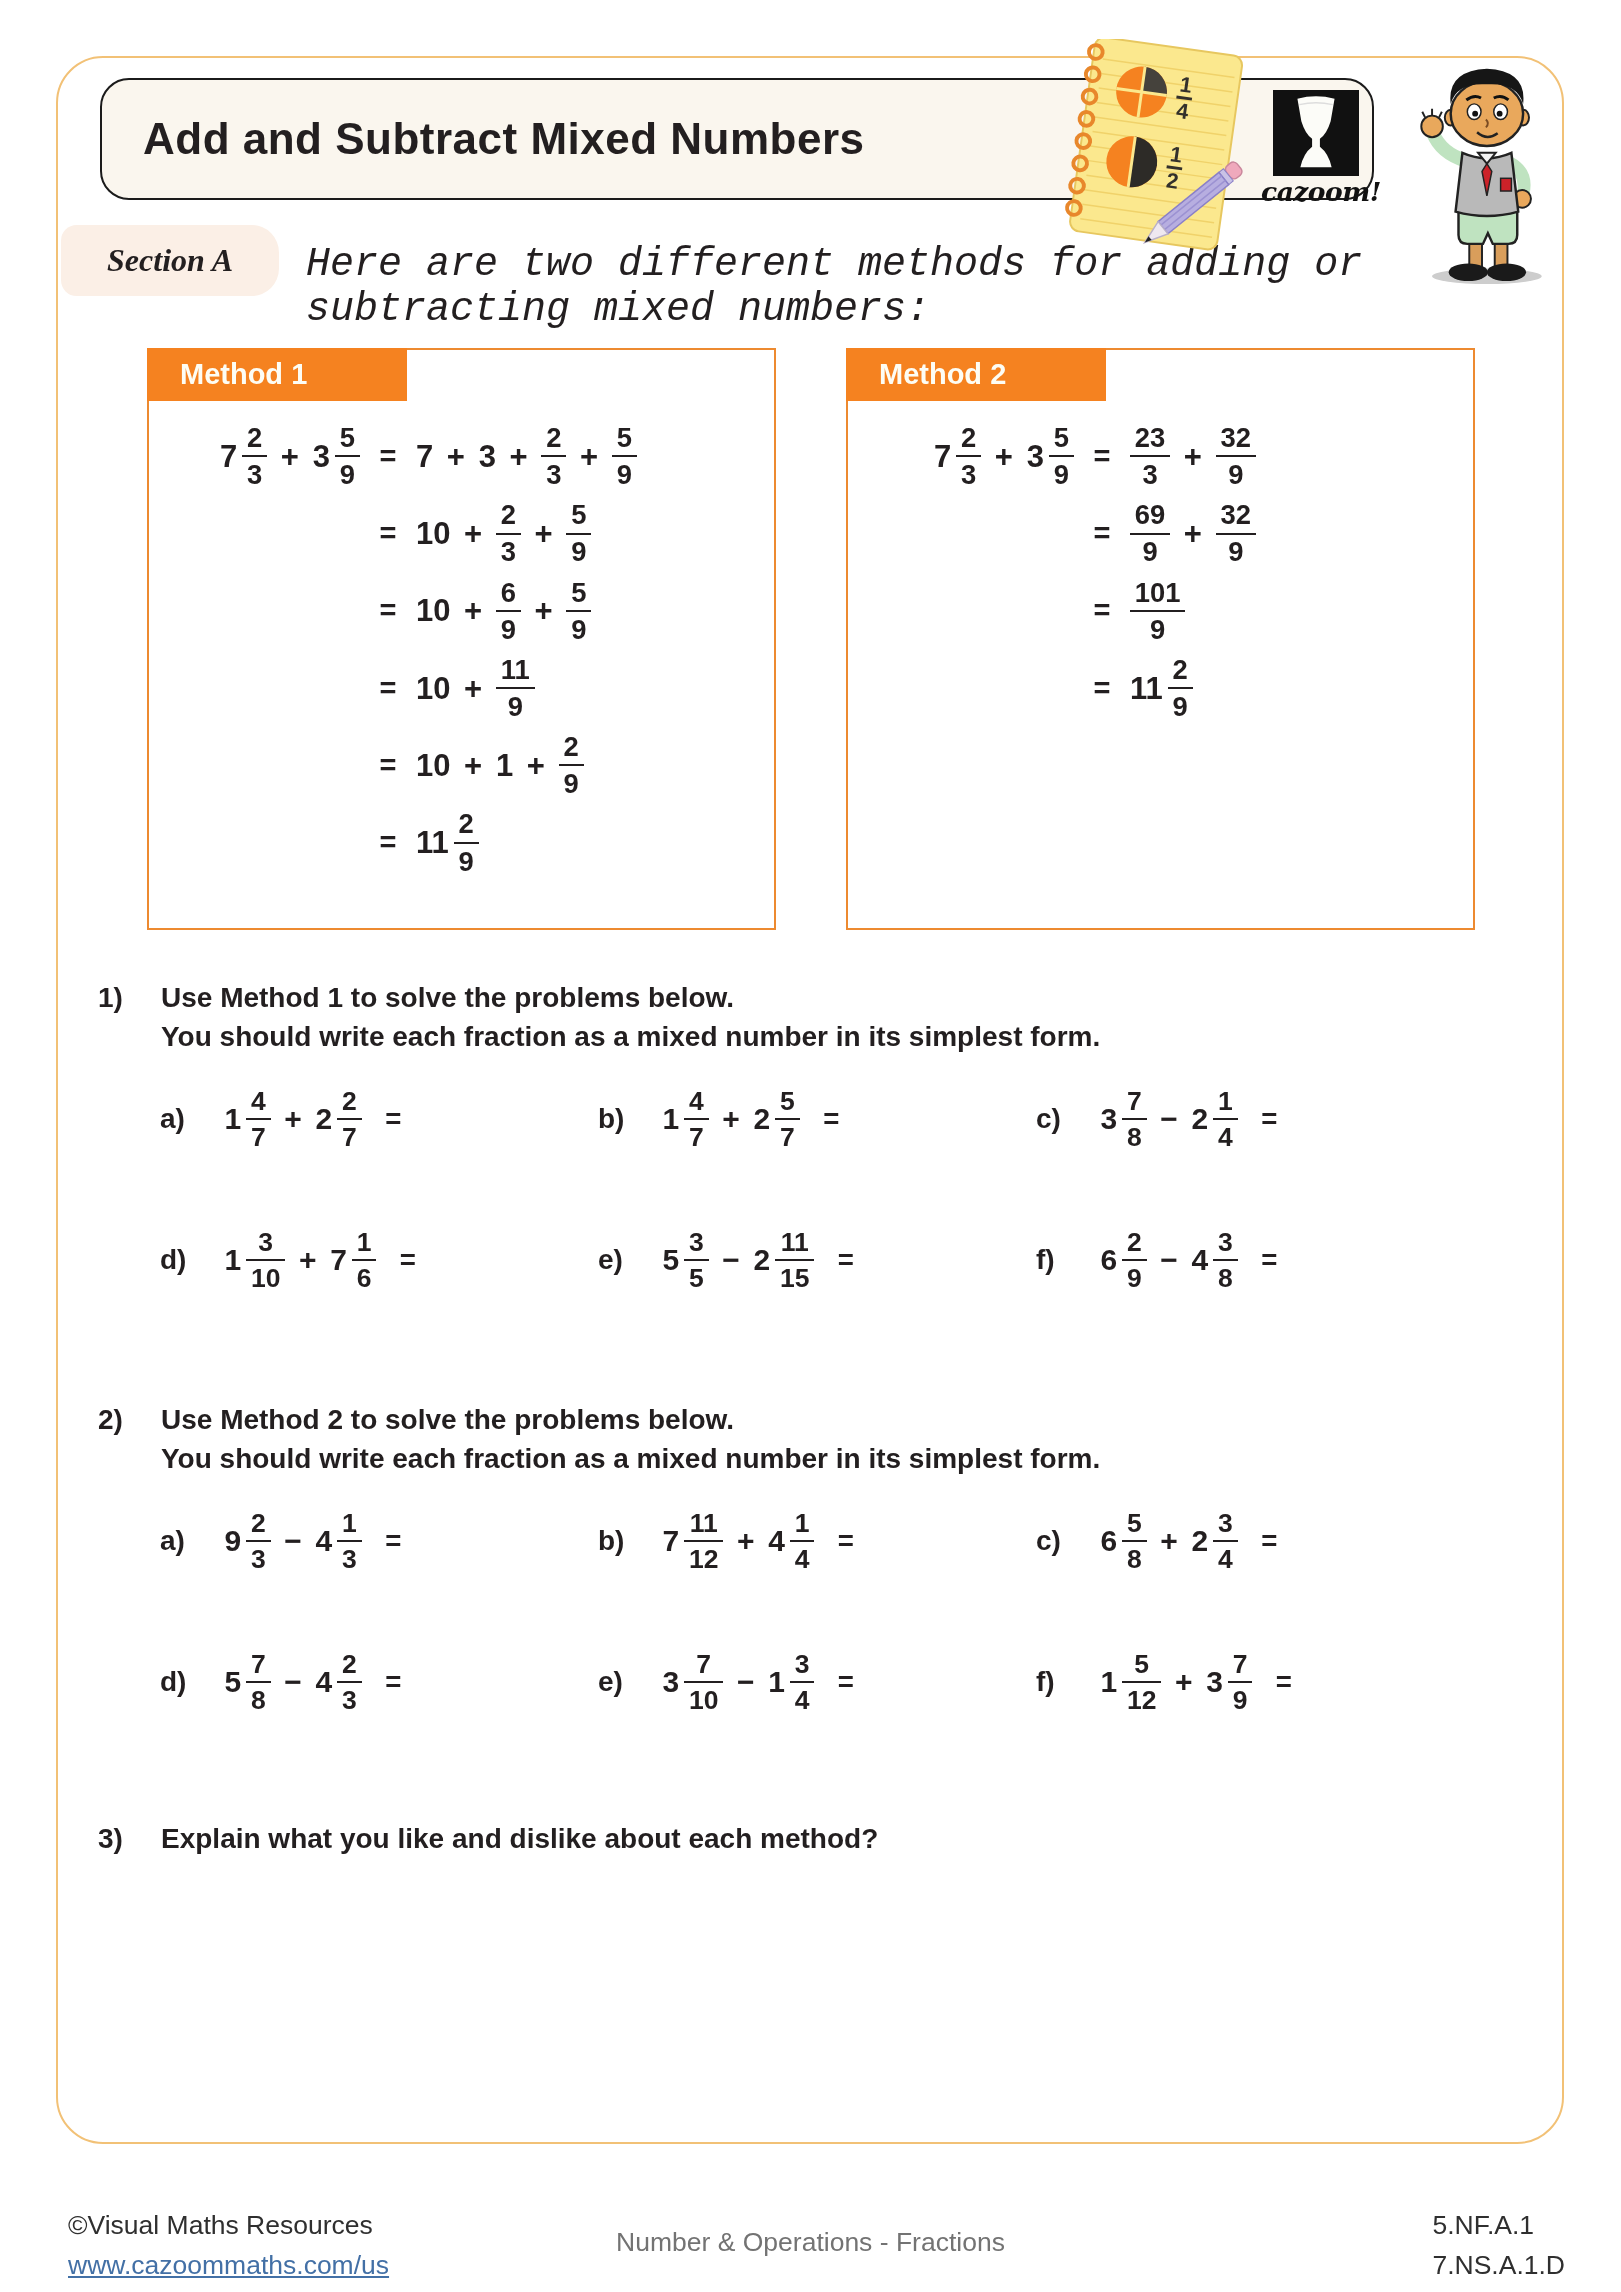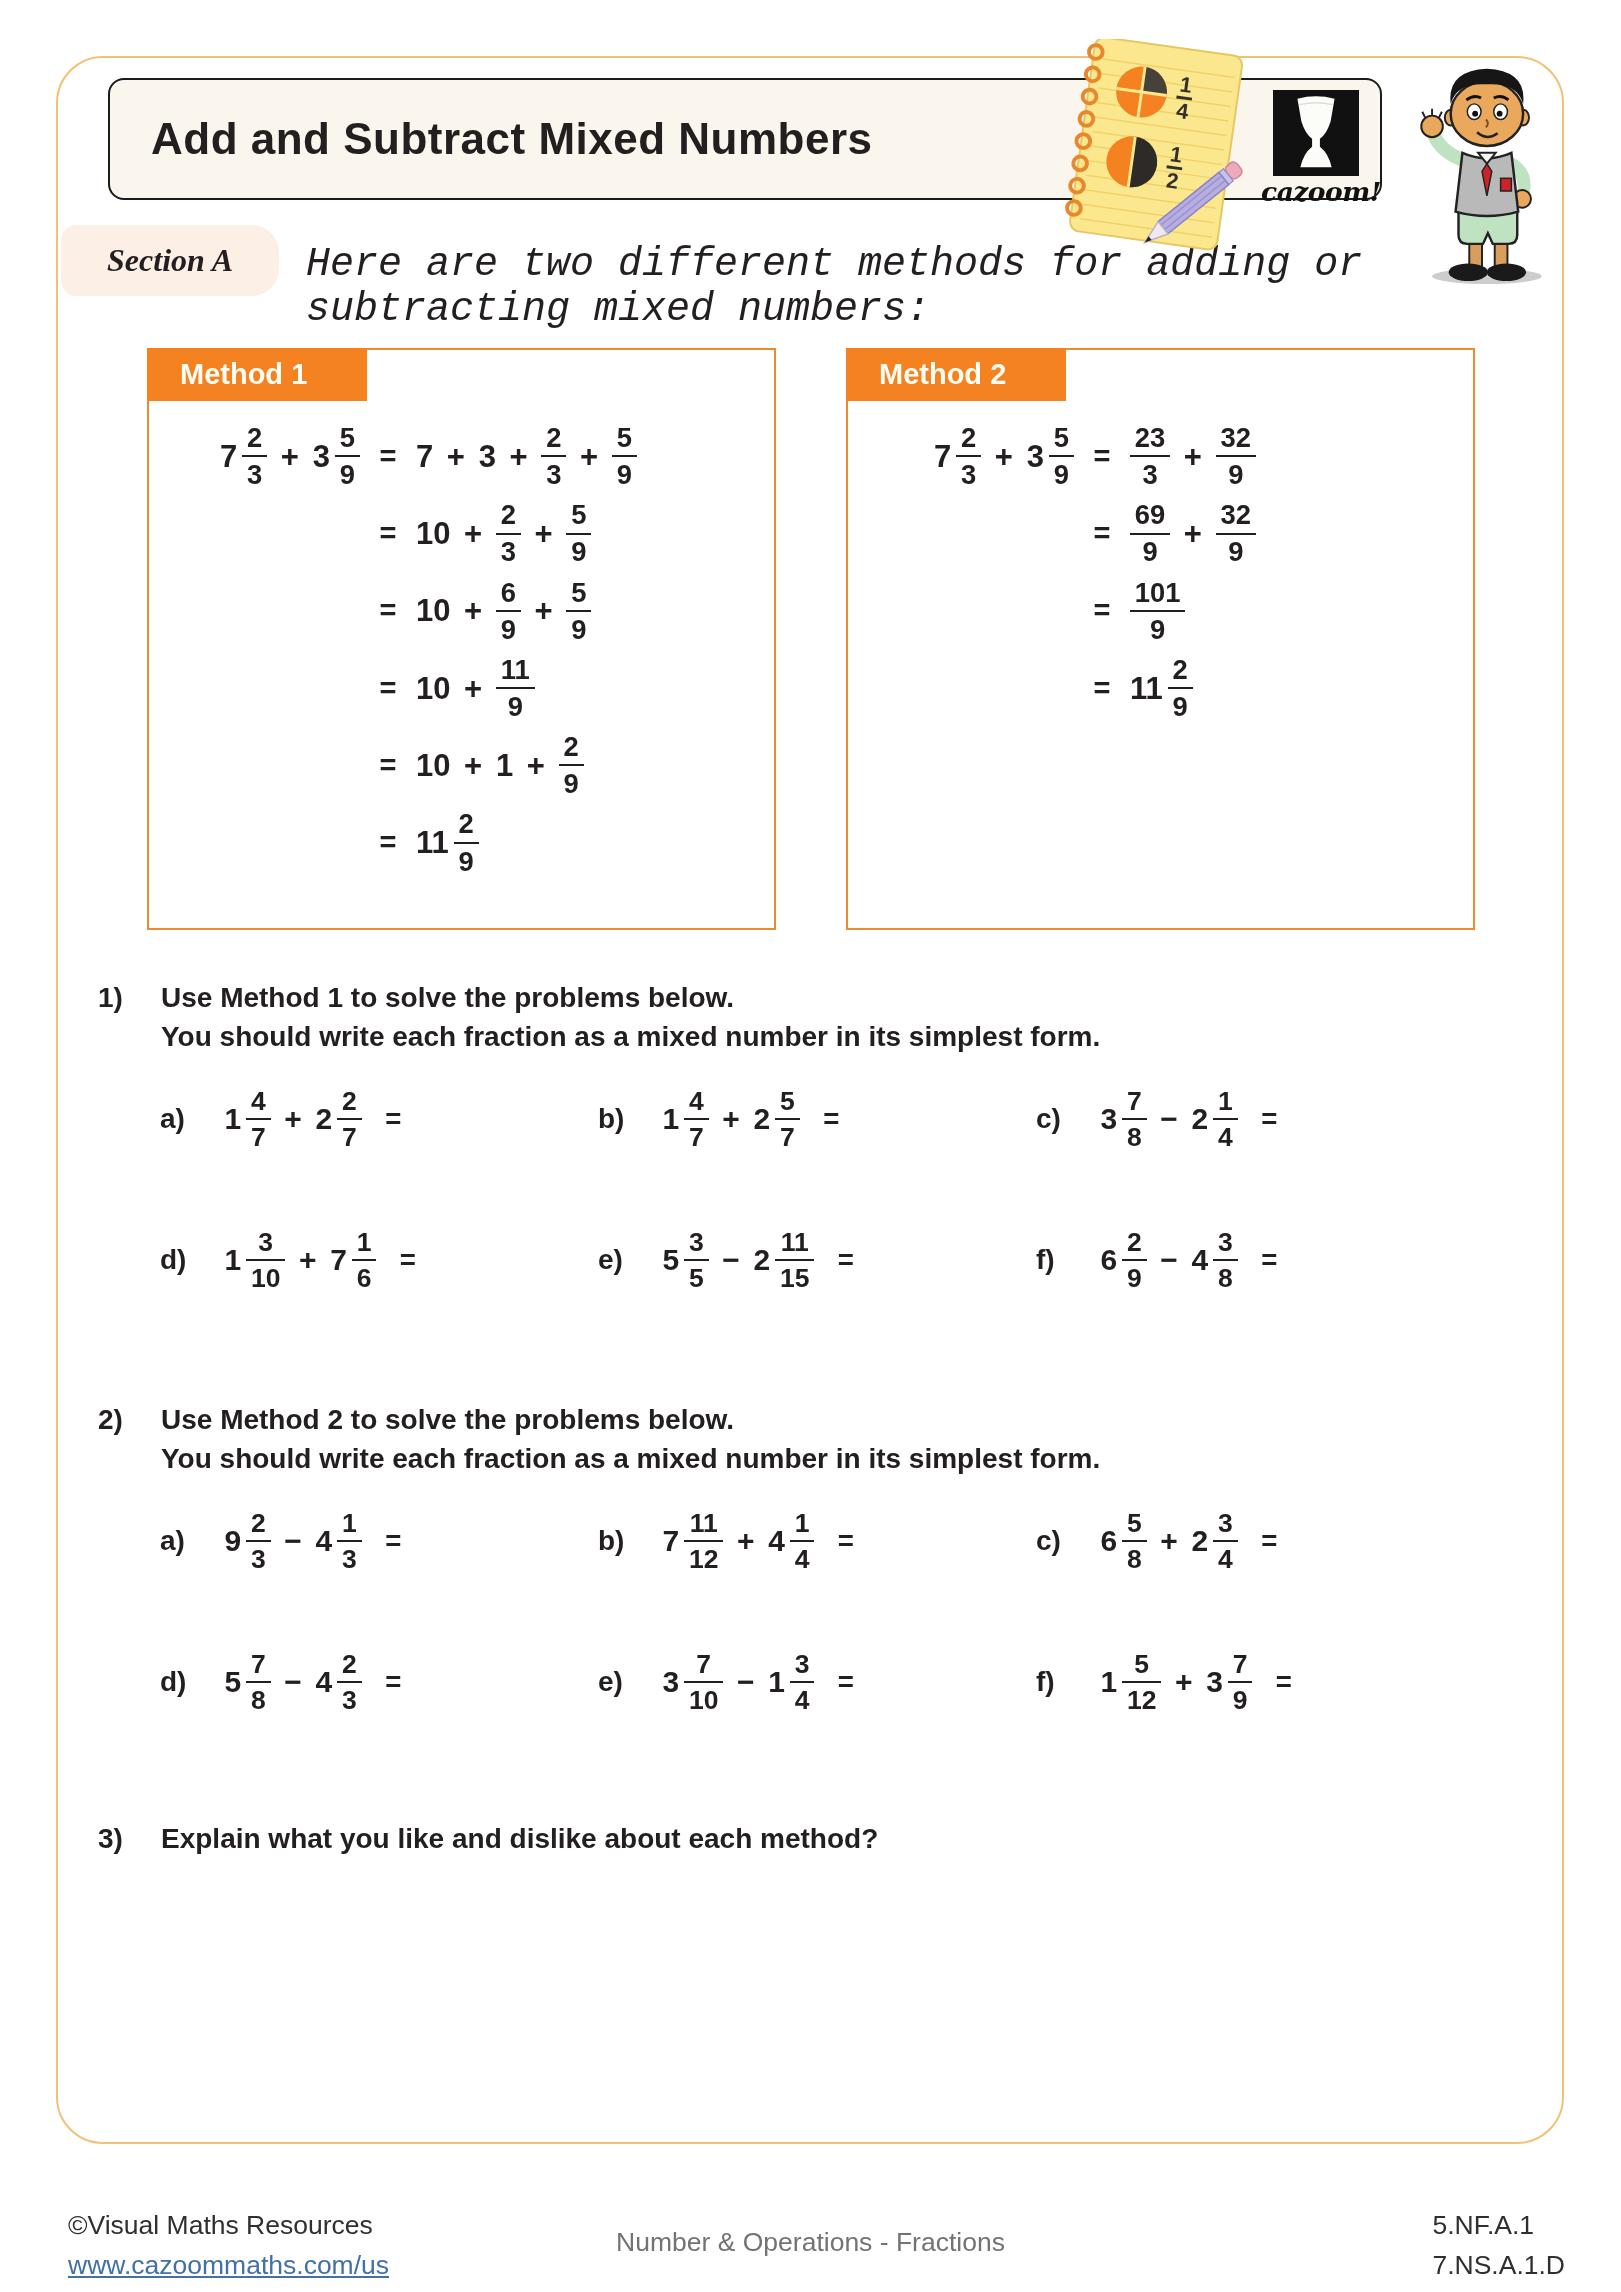--- a/index.html
+++ b/index.html
@@ -2,42 +2,42 @@
 <html><head>
 <meta charset="utf-8">
 <style>
   html,body{margin:0;padding:0;background:#ffffff;}
   body{width:1621px;height:2293px;position:relative;overflow:hidden;
        font-family:"Liberation Sans",sans-serif;color:#231F20;}
   .page{position:absolute;inset:0;}
   .outer-border{position:absolute;left:56px;top:56px;width:1504px;height:2084px;
     border:2.9px solid #F2C176;border-radius:47px;}
   
-  .header-box{position:absolute;left:108px;top:78px;width:1274px;height:122px;
-    background:#FAF6EE;border:2.9px solid #1b1b1b;border-radius:16px;
+  .header-box{position:absolute;left:100px;top:78px;width:1274px;height:122px;
+    background:#FAF6EE;border:2.9px solid #1b1b1b;border-radius:29px;
     display:flex;align-items:center;z-index:2;box-sizing:border-box;}
   .page-title{margin:0 0 0 41px;font-size:44px;font-weight:bold;letter-spacing:0.5px;color:#231F20;}
   .notepad{position:absolute;left:1047px;top:39px;width:206px;height:225px;z-index:3;}
   .cazoom-logo{position:absolute;left:1261px;top:90px;width:110px;text-align:center;z-index:3;}
   .logo-square{width:86px;height:86px;margin:0 auto;}
   .logo-text{font-family:"DejaVu Serif","Liberation Serif",serif;font-weight:bold;
     font-size:26.5px;letter-spacing:-0.5px;margin-top:0;color:#111;font-style:italic;}
   .boy{position:absolute;left:1384px;top:51px;width:196px;height:235px;z-index:3;}
   
   .section-a{position:absolute;left:61px;top:225px;width:218px;height:71px;background:#FBEFE6;
     border-radius:15.7px 27.4px 27.4px 15.7px;display:flex;align-items:center;justify-content:center;}
   .section-a-label{font-family:"Liberation Serif",serif;font-style:italic;font-weight:bold;font-size:32px;}
   .intro{position:absolute;left:306px;top:242px;font-family:Liberation Mono, monospace;
     font-style:italic;font-size:40px;}
   
   .method-box{position:absolute;top:348px;width:629px;height:582px;background:#fff;
     border:2px solid #ED8A30;box-sizing:border-box;}
   .method1{left:147px;}
   .method2{left:846px;}
-  .method-header{position:absolute;left:-2px;top:-2px;width:220px;height:53px;background:#F58220;
+  .method-header{position:absolute;left:-2px;top:-2px;width:260px;height:53px;background:#F58220;
     color:#FDFDF5;font-size:29px;font-weight:bold;display:flex;align-items:center;
     padding-left:33px;box-sizing:border-box;}
   .meq-grid{position:absolute;top:74px;display:grid;grid-template-columns:auto auto auto;
     justify-content:start;align-items:center;row-gap:12.7px;font-weight:bold;font-size:31px;}
   .method1 .meq-grid{left:71px;}
   .method2 .meq-grid{left:86px;}
   .meq-lhs{justify-self:end;display:inline-flex;align-items:center;}
   .meq-rhs{justify-self:start;display:inline-flex;align-items:center;}
   .meq-eq{margin:0 19.6px;font-size:29px;}
   

